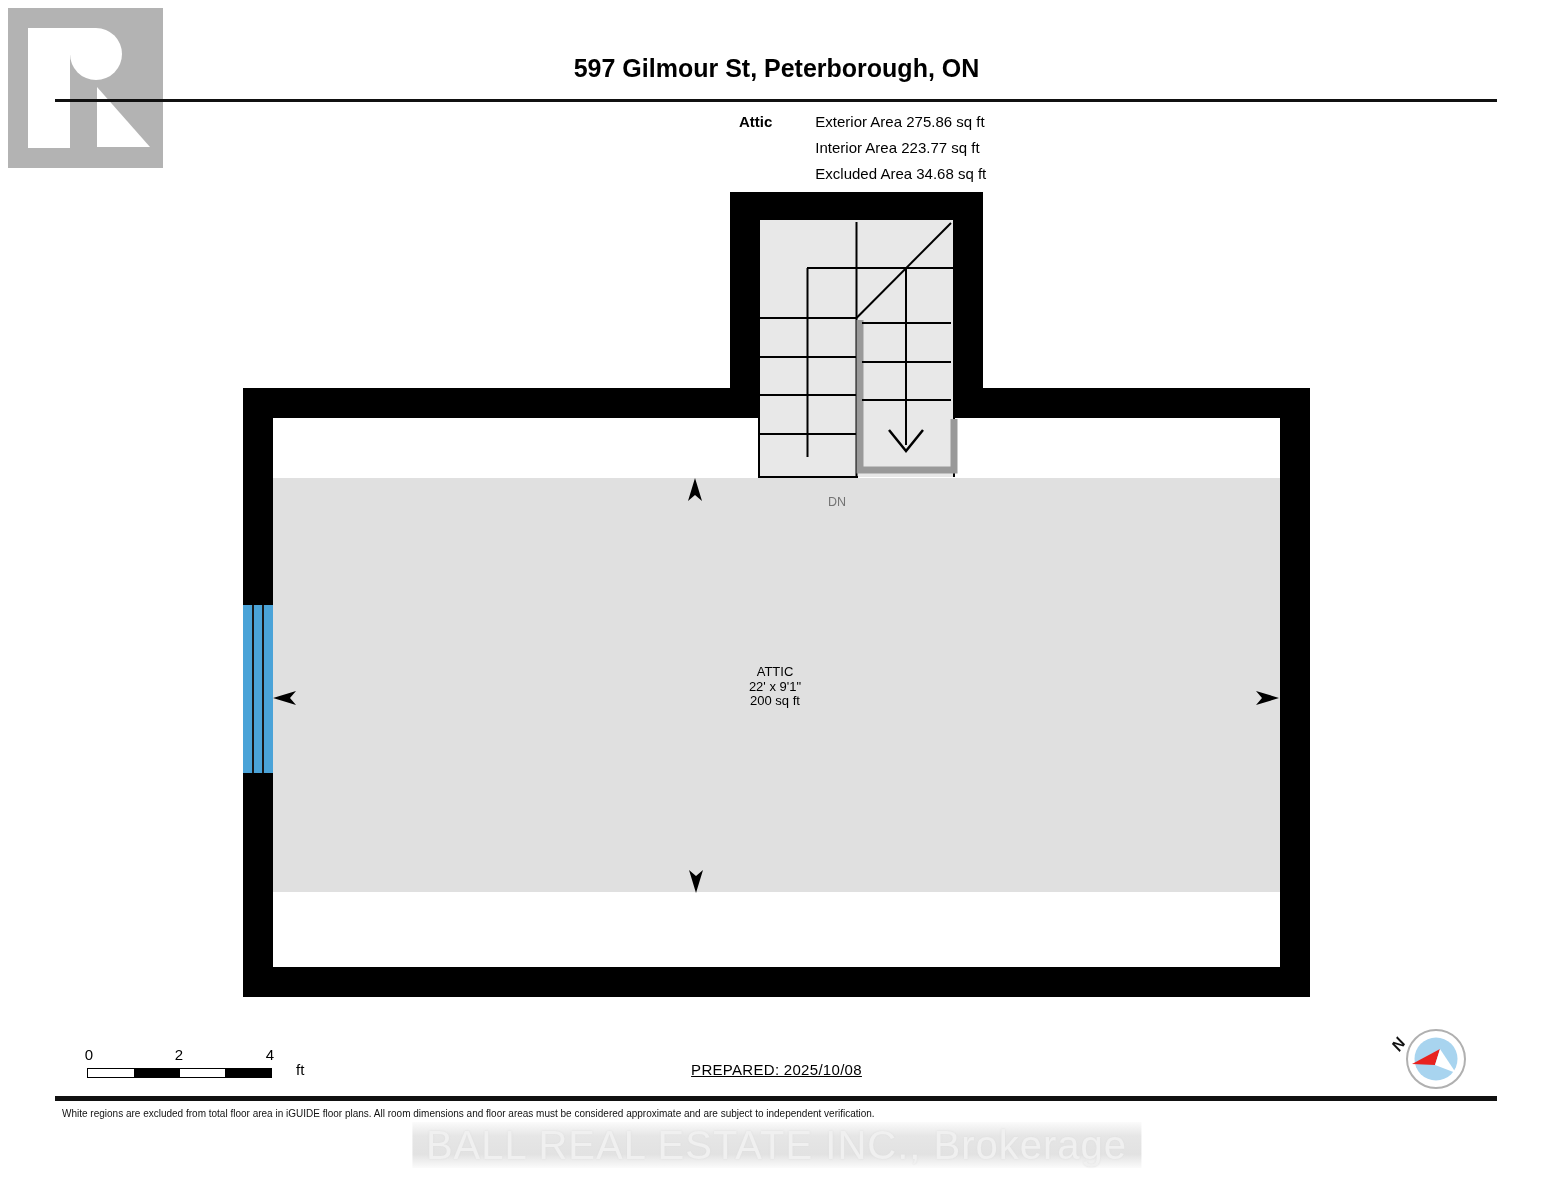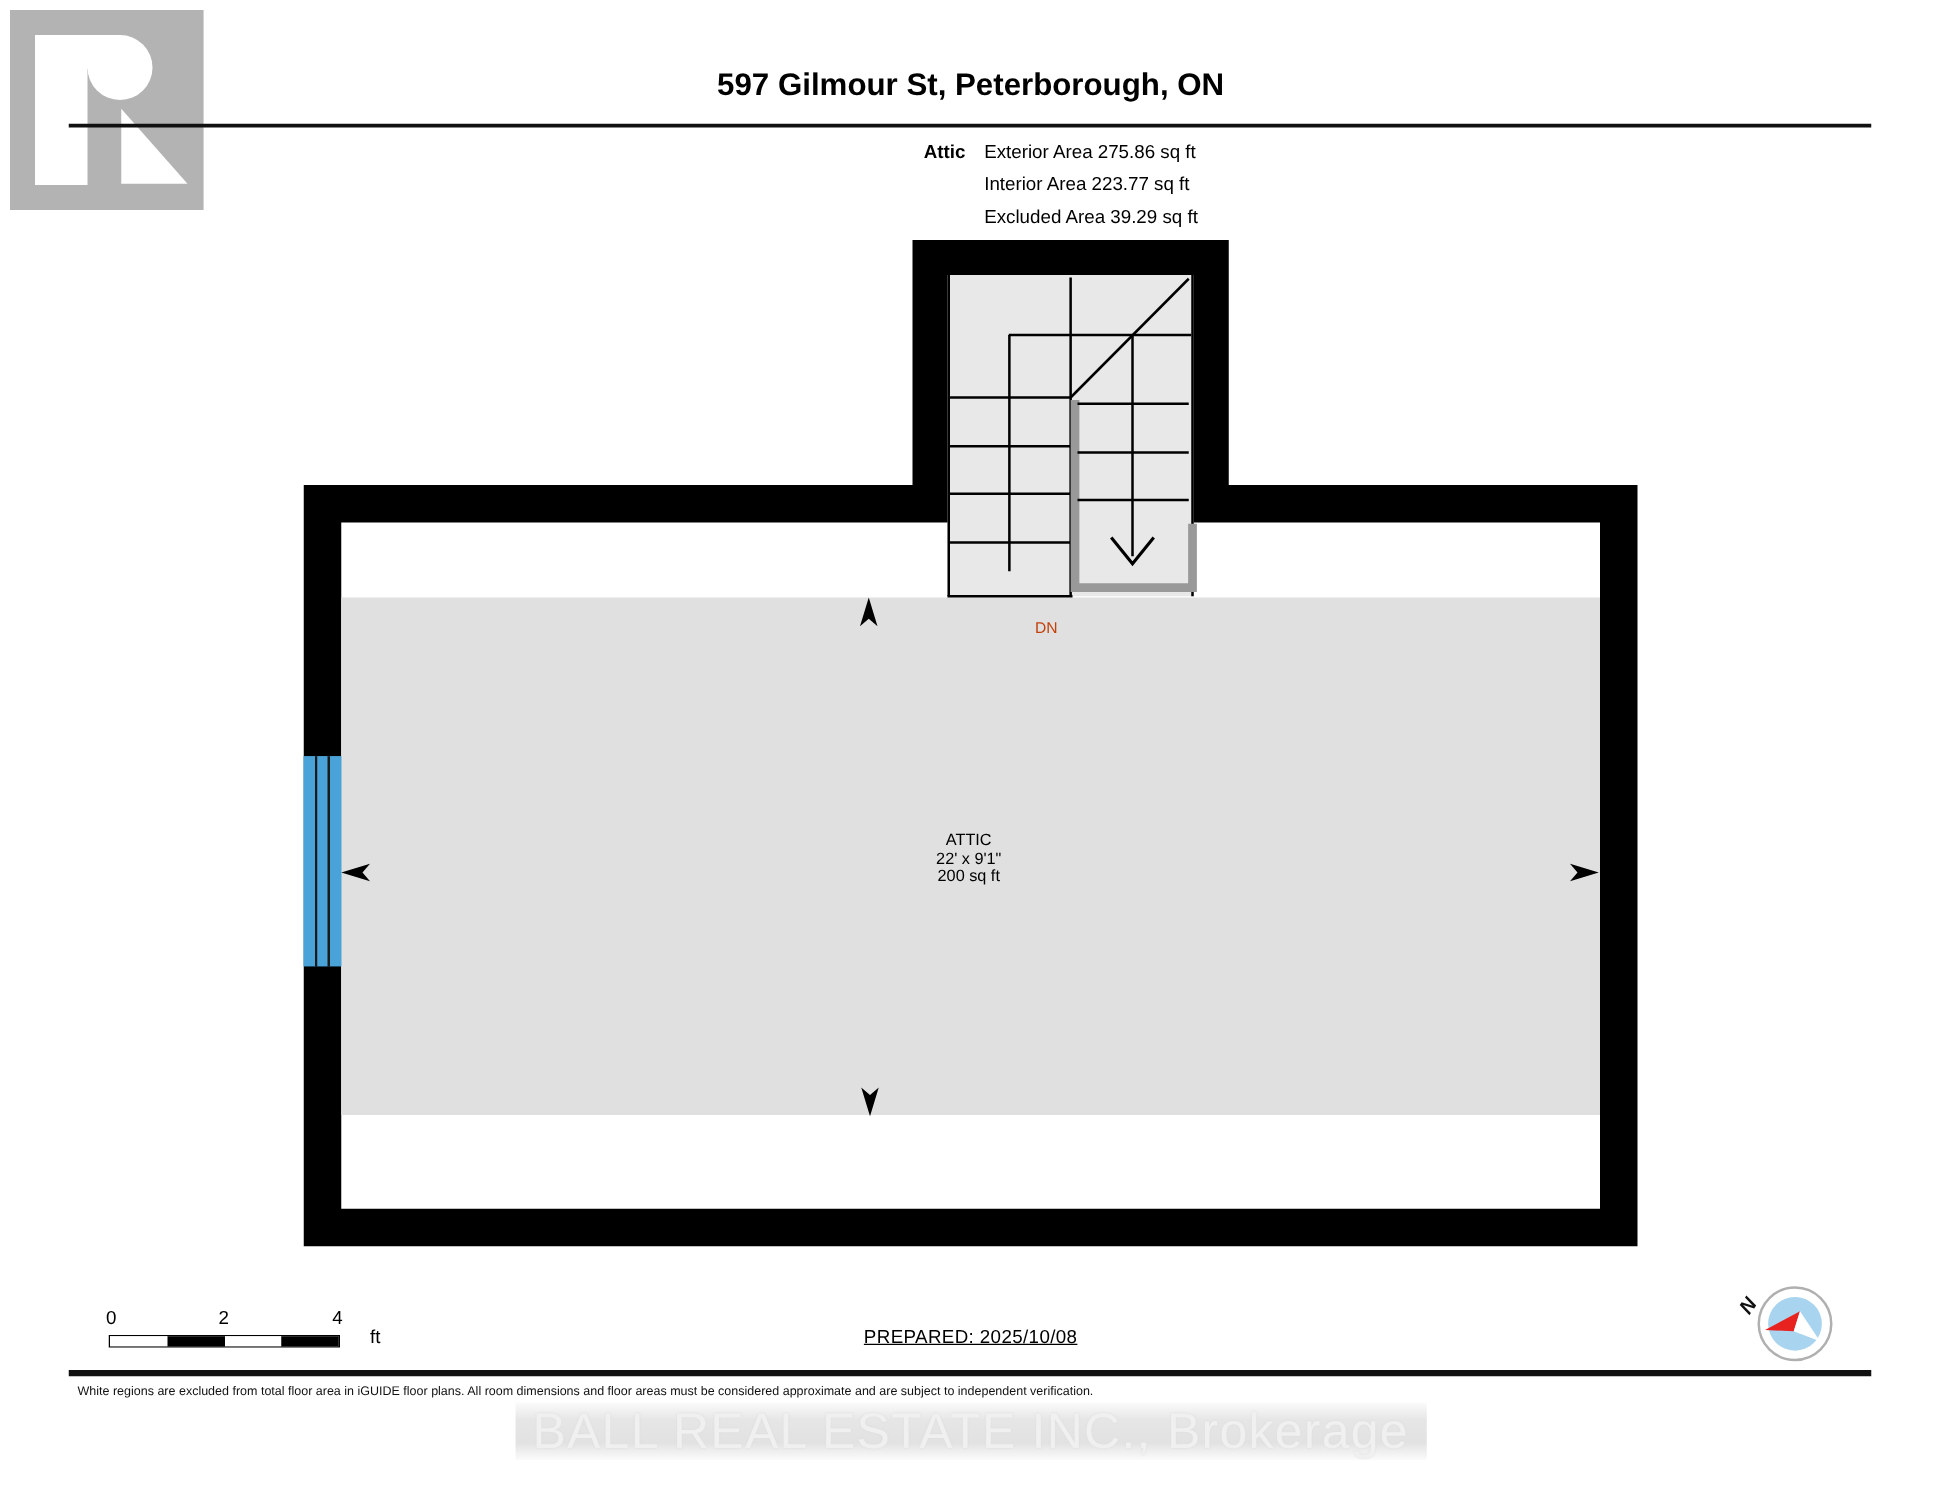--- a/index.html
+++ b/index.html
@@ -21,21 +21,21 @@
     color:#b5b5b5; font-size:31px; letter-spacing:3px; font-weight:400;
   }
   .logo-text sup { font-size:13px; vertical-align: 14px; letter-spacing:0; }
   .page-title {
     left:50%; top:54px; transform:translateX(-50%);
     font-size:25px; font-weight:bold; color:#000; white-space:nowrap;
   }
   .title-rule { left:55px; top:99px; width:1442px; height:3px; background:#111; }
   .area-block { left:739px; top:109px; display:flex; gap:15px; }
   .area-label { font-size:15px; font-weight:bold; color:#000; line-height:26px; }
-  .area-lines div { font-size:15px; color:#000; line-height:26px; }
+  .area-lines div { font-size:15px; color:#000; line-height:26px;margin-left:28px; }
 
   
   .wall-main   { left:243px; top:388px; width:1067px; height:609px; background:#000; }
   .wall-bump   { left:730px; top:192px; width:253px; height:226px; background:#000; }
   .room-inner  { left:273px; top:418px; width:1007px; height:549px; background:#fff; }
   .gray-region { left:273px; top:478px; width:1007px; height:414px; background:#e0e0e0; }
   .stair-area  {
     left:758px; top:220px; width:197px; height:257px;
     background:#e8e8e8; border-left:2px solid #000; border-right:2px solid #000;
   }
@@ -43,21 +43,21 @@
     left:243px; top:605px; width:30px; height:168px;
     background:#4aa3d8; display:flex;
   }
   .window .pane { flex:1; background:#4aa3d8; }
   .window .mullion { width:2px; background:#1a1a1a; }
 
   .linework { left:0; top:0; width:1553px; height:1200px; pointer-events:none; }
 
   .dn-label {
     left:837px; top:495px; transform:translateX(-50%);
-    font-size:12.5px; color:#c2410c;
+    font-size:12.5px; color:#737373;
   }
   .room-label {
     left:775px; top:665px; transform:translateX(-50%);
     text-align:center; font-size:13px; line-height:14.5px; color:#000; white-space:nowrap;
   }
 
   
   .tick { position:absolute; transform:translateX(-50%); font-size:15px; color:#000; }
   .scale-bar {
     left:87px; top:1068px; width:185px; height:10px;
@@ -97,21 +97,21 @@
   </div>
 
   <div class="abs page-title">597 Gilmour St, Peterborough, ON</div>
   <div class="abs title-rule"></div>
 
   <div class="abs area-block">
     <div class="area-label">Attic</div>
     <div class="area-lines">
       <div>Exterior Area 275.86 sq ft</div>
       <div>Interior Area 223.77 sq ft</div>
-      <div>Excluded Area 39.29 sq ft</div>
+      <div>Excluded Area 34.68 sq ft</div>
     </div>
   </div>
 
   <div class="abs wall-main"></div>
   <div class="abs wall-bump"></div>
   <div class="abs room-inner"></div>
   <div class="abs gray-region"></div>
   <div class="abs stair-area"></div>
   <div class="abs window">
     <span class="pane"></span>

